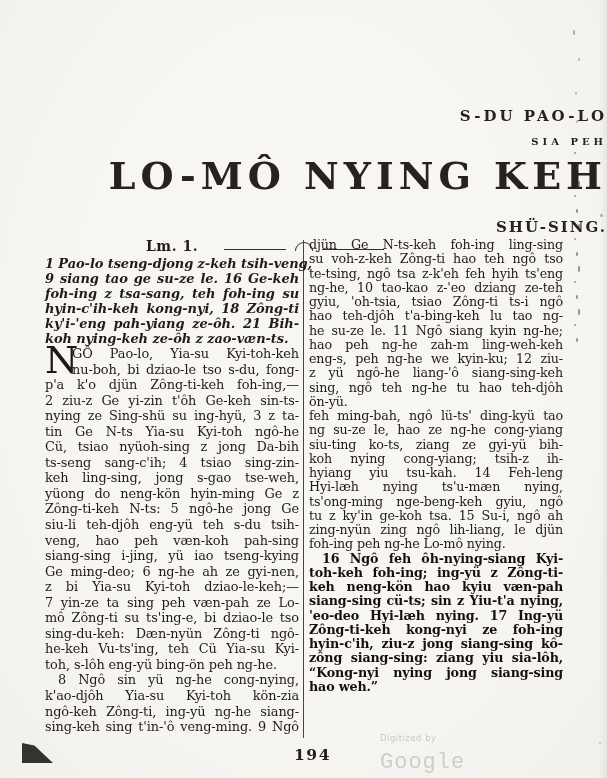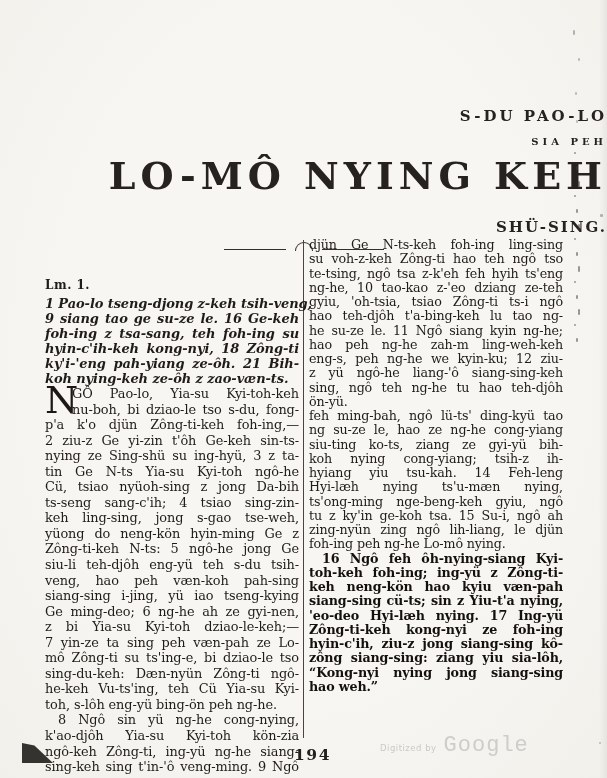--- a/index.html
+++ b/index.html
@@ -44,36 +44,36 @@
   .col-right { left:309px; }
 
   .line { white-space:nowrap; text-align:justify; text-align-last:justify; }
   .col-left  .bodylines .line { font-size:12.9px; height:15.55px; line-height:15.5px; letter-spacing:-0.1px; }
   .col-right .bodylines .line { font-size:12.7px; height:14.25px; line-height:14.2px; letter-spacing:-0.15px; }
   .pe { text-align-last:left; }
   .in { text-indent:13px; }
   .dc { padding-left:27px; }
   .b  { font-weight:600; color:#14100c; }
 
-  .chap { height:18px; font-size:12px; letter-spacing:0.5px; font-weight:600;margin-top:40px; }
+  .chap { height:18px; font-size:14px; letter-spacing:0.5px; text-align:center; font-weight:600; }
   .summary .line { font-size:13px; font-style:italic; font-weight:600; height:15px; line-height:15px; letter-spacing:-0.1px; }
   .summary .line:last-child { text-align-last:left; }
 
   .bodytext { position:relative; }
   .dropcap {
     position:absolute; left:0; top:-3px; width:26px;
     font-size:38px; line-height:34px; font-weight:500; color:#1c1813;
   }
 
   
   .pageno {
     position:absolute; top:745px; left:0; width:607px; text-align:center; text-indent:18px;
     font-size:15.5px; font-weight:600; letter-spacing:1.5px; color:#24201b;
   }
-  .watermark { position:absolute; left:380px; top:733px; display:flex; align-items:baseline; gap:7px; }
+  .watermark { position:absolute; left:380px; top:733px; display:flex; align-items:baseline; gap:7px;flex-direction:column; }
   .wm-pre   { font-family:"DejaVu Sans", sans-serif; font-size:8.5px; color:#cbc9c6; letter-spacing:0.5px; }
   .wm-brand { font-family:Liberation Mono, monospace; font-size:22px; color:#cecdc9; letter-spacing:1px; }
 
   .corner-blot {
     position:absolute; left:22px; top:743px; width:31px; height:20px;
     background:#35332f; clip-path:polygon(0 0, 40% 12%, 100% 100%, 0 100%);
   }
 </style>
 </head>
 <body>

